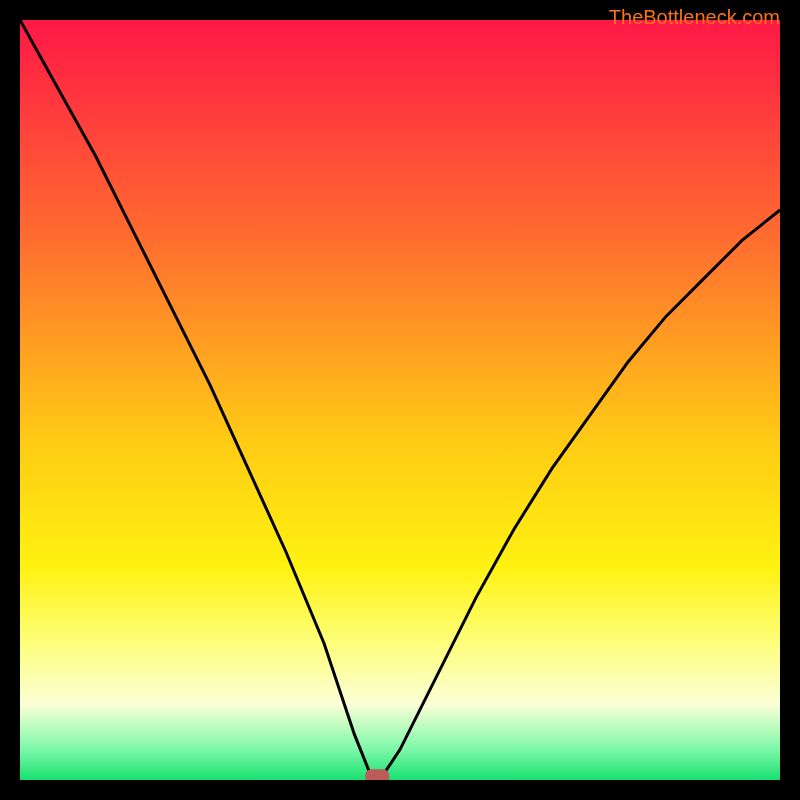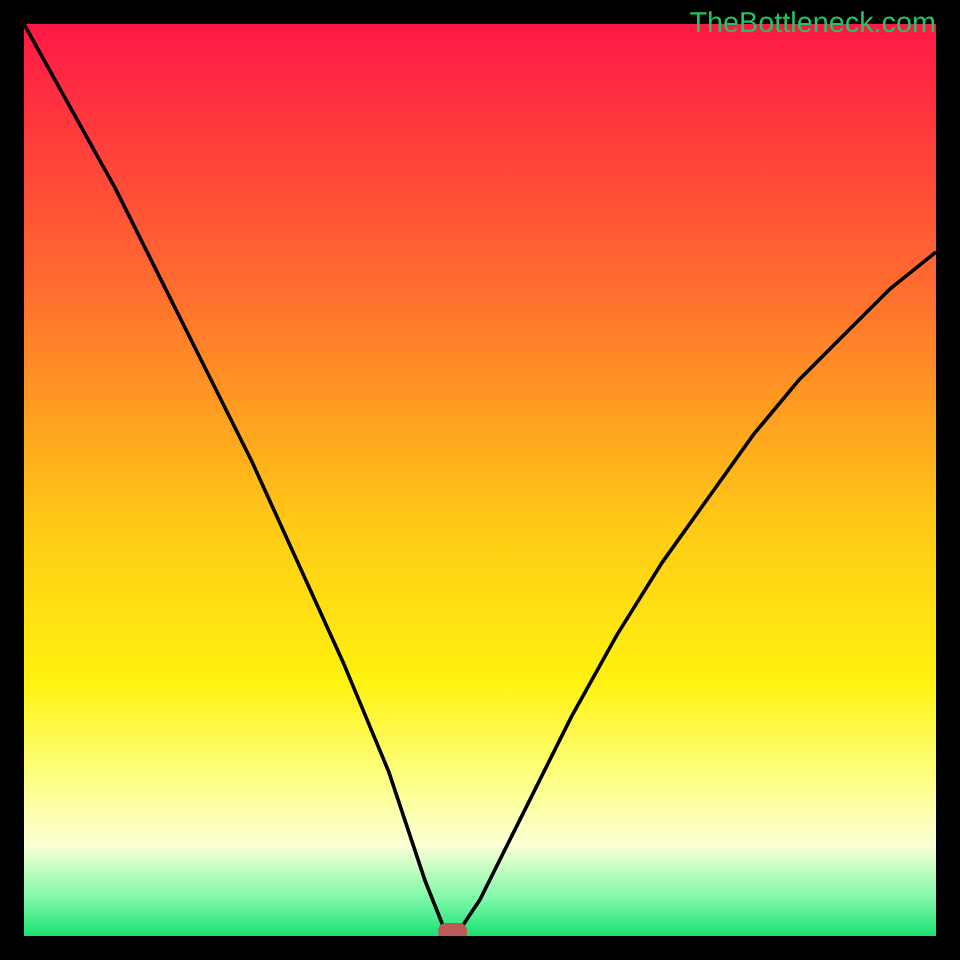--- a/index.html
+++ b/index.html
@@ -8,22 +8,22 @@
     width: 800px;
     height: 800px;
     background: #000;
     position: relative;
     font-family: Arial, sans-serif;
   }
   .watermark {
     position: absolute;
     top: 6px;
     right: 20px;
-    color: #22c55e;
-    font-size: 24px;
+    color: #f97316;
+    font-size: 20px;
     font-weight: 500;
     z-index: 10;
   }
   .plot-area {
     position: absolute;
     left: 20px;
     top: 20px;
     width: 760px;
     height: 760px;
     overflow: hidden;

